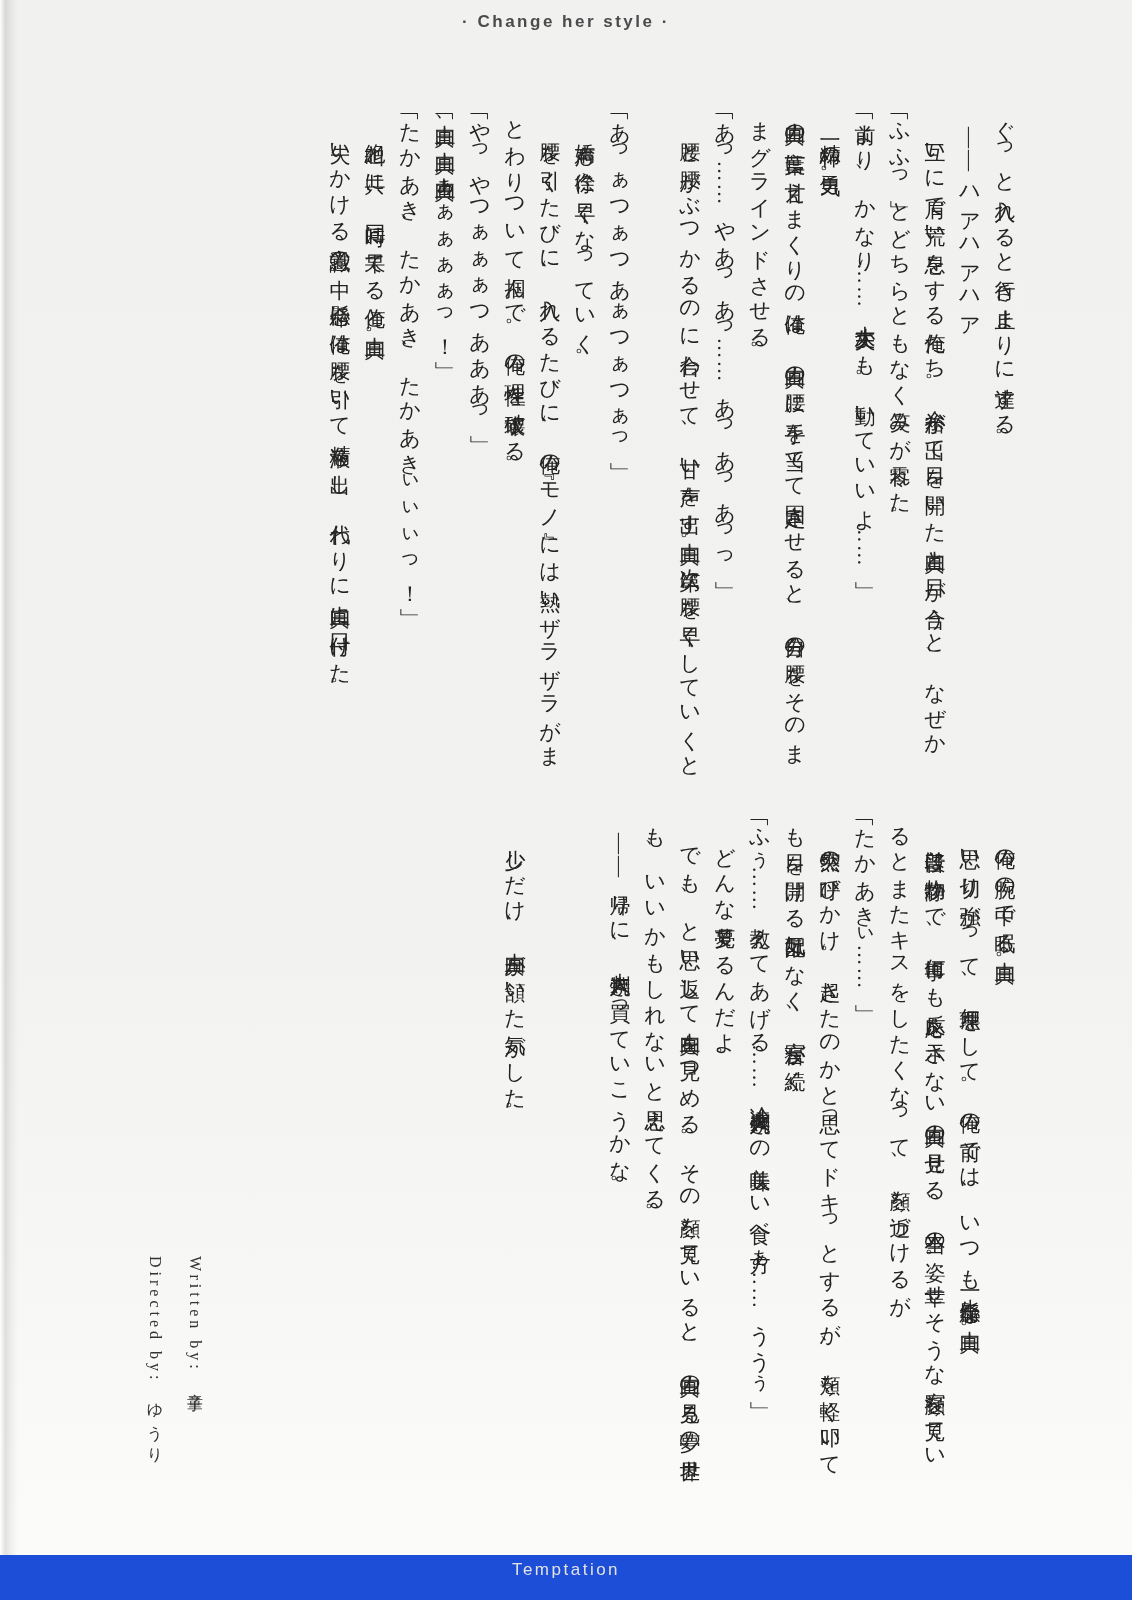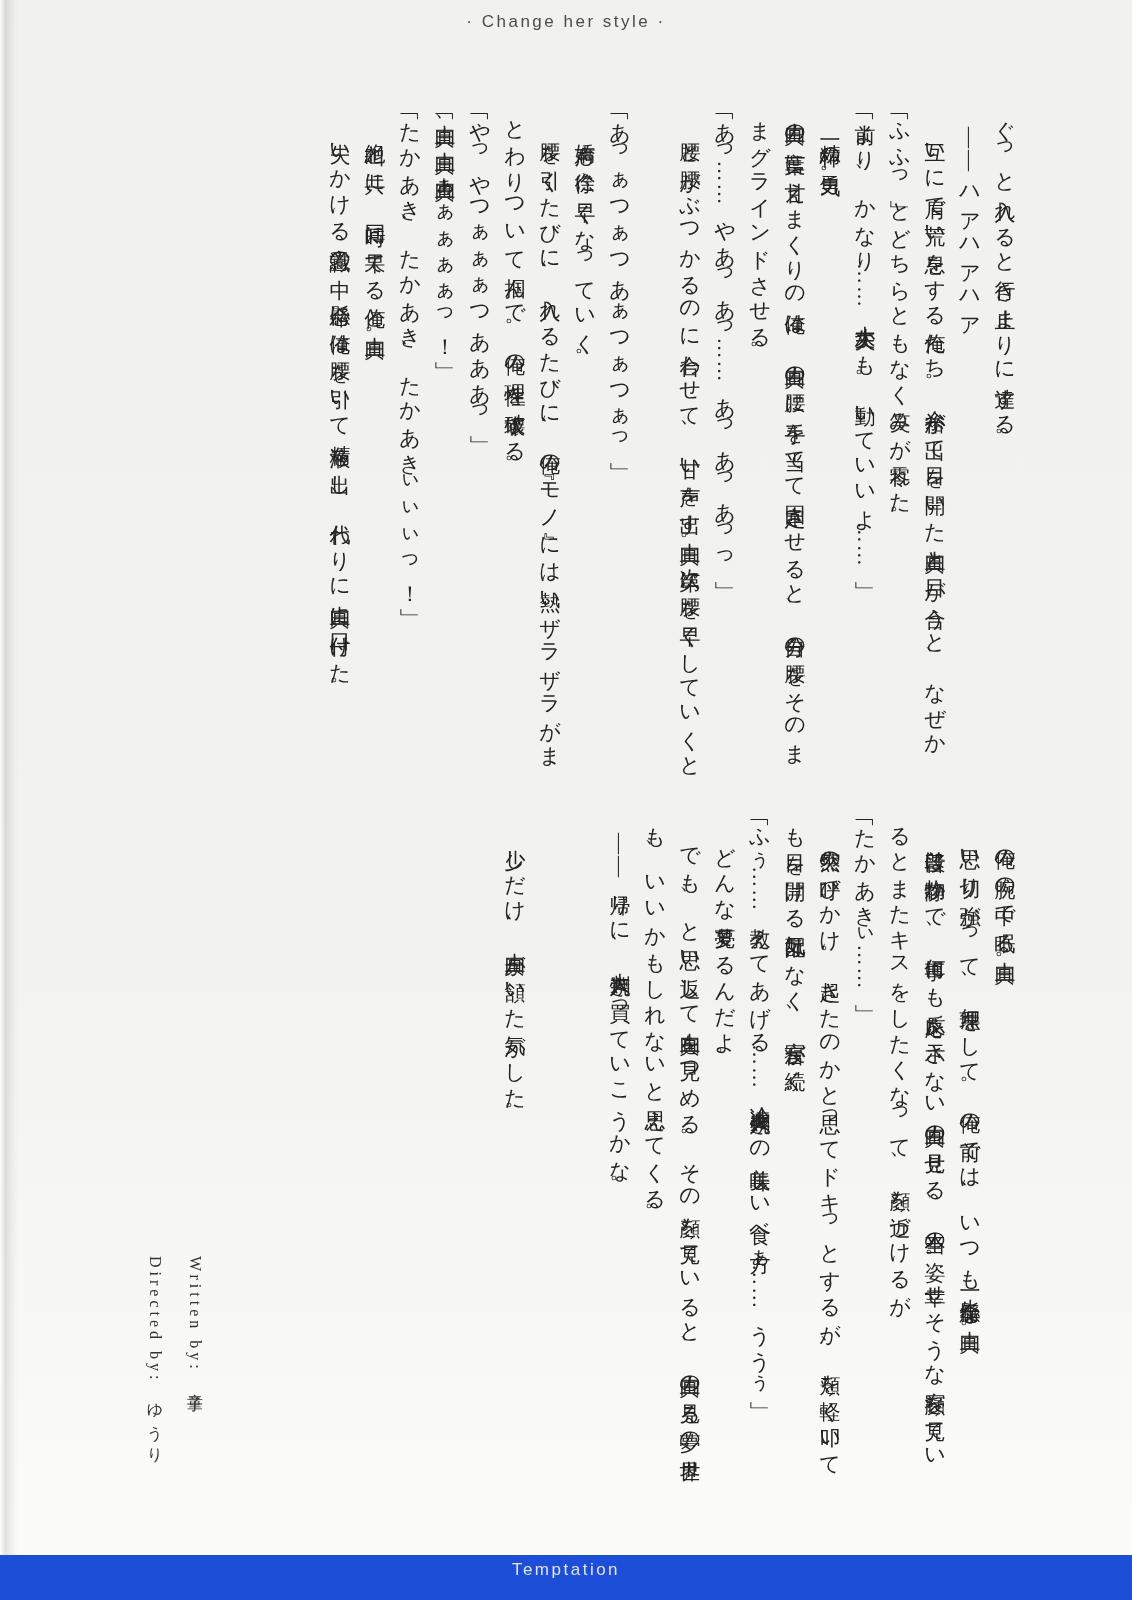--- a/index.html
+++ b/index.html
@@ -21,21 +21,21 @@
     background: linear-gradient(90deg, rgba(255,255,255,0.9) 0%, rgba(0,0,0,0.10) 30%, rgba(0,0,0,0.04) 65%, rgba(0,0,0,0) 100%);
     pointer-events: none;
   }
   .header {
     position: absolute;
     top: 12px;
     left: 0;
     width: 100%;
     text-align: center;
     font-family: "Liberation Sans", sans-serif;
-    font-weight: 400;
+    font-weight: 700;
     font-size: 17px;
     letter-spacing: 2.5px;
     color: #4b4b4d;
   }
   .vtext {
     position: absolute;
     writing-mode: vertical-rl;
     text-orientation: mixed;
     color: #232323;
     font-size: 21px;

